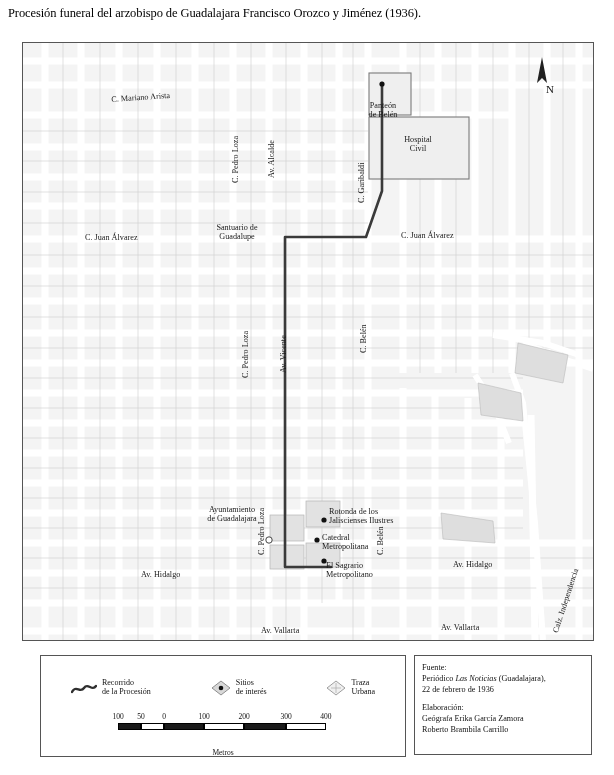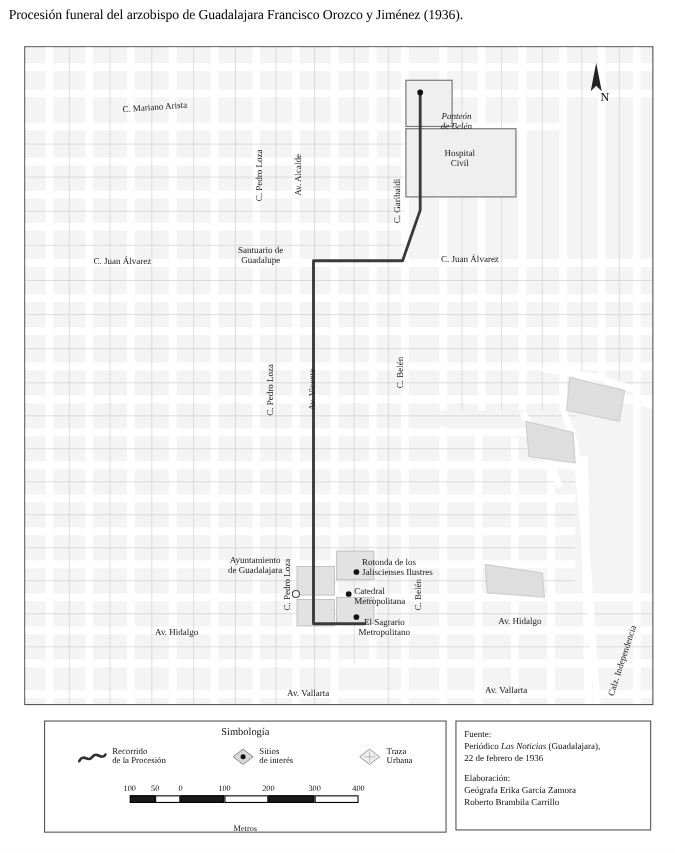--- a/index.html
+++ b/index.html
@@ -328,45 +328,44 @@
     <div class="map-label rot90" style="left:234px; top:512px;">C. Pedro Loza</div>
 
     <div class="map-label rot90" style="left:353px; top:512px;">C. Belén</div>
 
     <div class="map-label" style="left:238px; top:583px;">Av. Vallarta</div>
 
     <div class="map-label" style="left:418px; top:580px;">Av. Vallarta</div>
 
     <div class="map-label rot-tilt" style="left:528px; top:588px;">Calz. Independencia</div>
 
-    <div class="map-label center" style="left:368px; top:58px; white-space:pre-line; width:48px;font-style:italic;">Panteón
+    <div class="map-label center" style="left:336px; top:58px; white-space:pre-line; width:48px;">Panteón
 de Belén</div>
 
     <div class="map-label center" style="left:368px; top:92px; white-space:pre-line; width:54px;">Hospital
 Civil</div>
 
     <div class="map-label center" style="left:178px; top:180px; white-space:pre-line; width:72px;">Santuario de
 Guadalupe</div>
 
     <div class="map-label center" style="left:166px; top:462px; white-space:pre-line; width:86px;">Ayuntamiento
 de Guadalajara</div>
 
     <div class="map-label" style="left:306px; top:464px; white-space:pre-line;">Rotonda de los
 Jaliscienses Ilustres</div>
 
     <div class="map-label" style="left:299px; top:490px; white-space:pre-line;">Catedral
 Metropolitana</div>
 
-    <div class="map-label" style="left:303px; top:518px; white-space:pre-line;text-align:center;">El Sagrario
+    <div class="map-label" style="left:303px; top:518px; white-space:pre-line;">El Sagrario
 Metropolitano</div>
 
   </div>
 
   <div class="legend-frame">
-    <div class="legend-title">Simbología</div>
 
     <div class="legend-items">
 
       <div class="legend-item">
         <svg width="26" height="14" viewBox="0 0 26 14">
           <path d="M1 10 C5 2, 9 12, 13 6 C17 0, 21 10, 25 4" fill="none" stroke="#2f2f2f" stroke-width="2.4" stroke-linecap="round"></path>
         </svg>
         <div class="lbl" style="white-space:pre-line;">Recorrido
 de la Procesión</div>
       </div>

